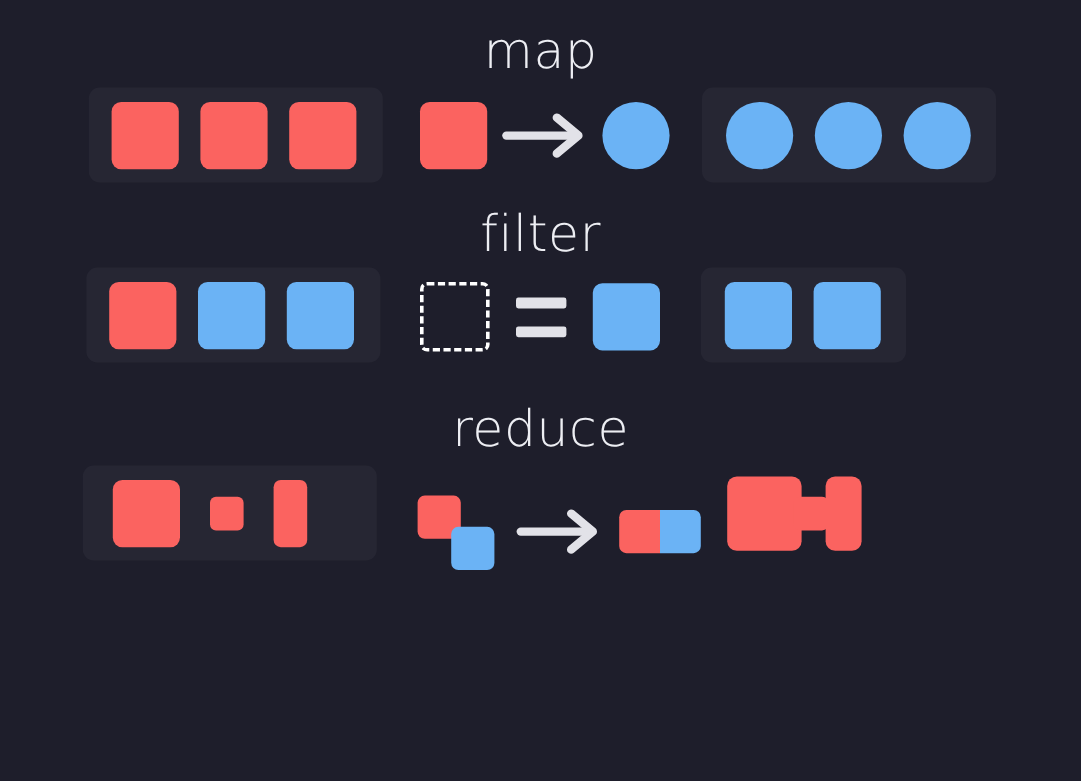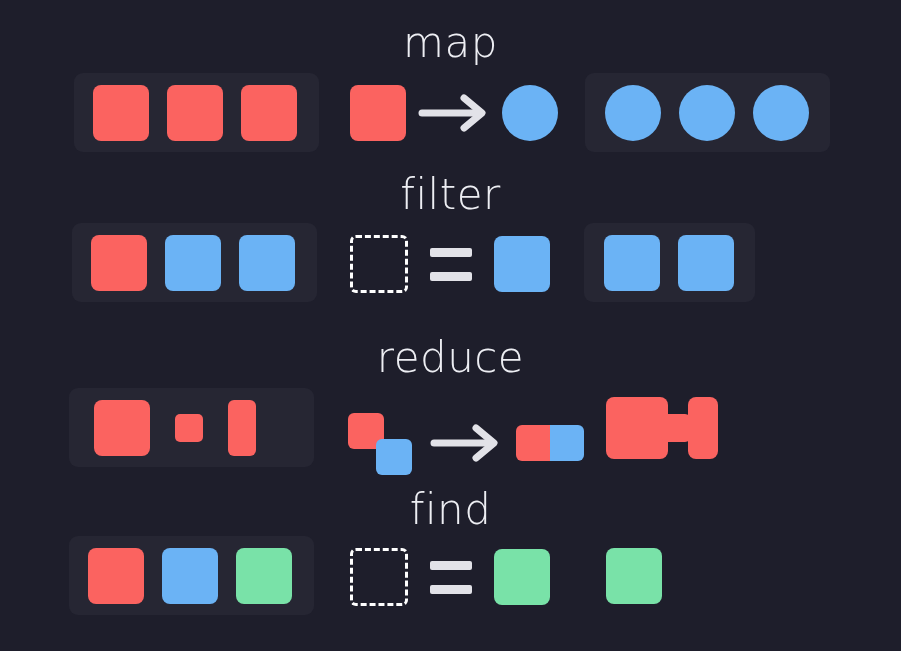--- a/index.html
+++ b/index.html
@@ -163,37 +163,14 @@
       <div class="sq c-blue" style="width:56px;height:56px;"></div>
     </div>
 
     <div class="panel" style="left:584px;top:58px;width:171px;height:79px;"></div>
     <div class="group" style="left:604px;top:70px;gap:18px;">
       <div class="sq c-blue" style="width:56px;height:56px;"></div>
       <div class="sq c-blue" style="width:56px;height:56px;"></div>
     </div>
   </div>
 
-  <div class="row" style="top:480px;height:171px;">
-    <div class="row-label" style="top:9px;">find</div>
-
-    <div class="panel" style="left:69px;top:536px;width:245px;height:79px;top:56px;"></div>
-    <div class="group" style="left:88px;top:68px;gap:18px;">
-      <div class="sq c-red" style="width:56px;height:56px;"></div>
-      <div class="sq c-blue" style="width:56px;height:56px;"></div>
-      <div class="sq c-green" style="width:56px;height:56px;"></div>
-    </div>
-
-    <div class="group" style="left:350px;top:68px;">
-      <div class="dashed-sq" style="width:58px;height:58px;"></div>
-      <div class="eq" style="position:relative;width:42px;height:33px;margin:0 22px;">
-        <span></span>
-        <span></span>
-      </div>
-      <div class="sq c-green" style="width:56px;height:56px;"></div>
-    </div>
-
-    <div class="group" style="left:606px;top:68px;">
-      <div class="sq c-green" style="width:56px;height:56px;"></div>
-    </div>
-  </div>
 
 </div>
 
 </body></html>

